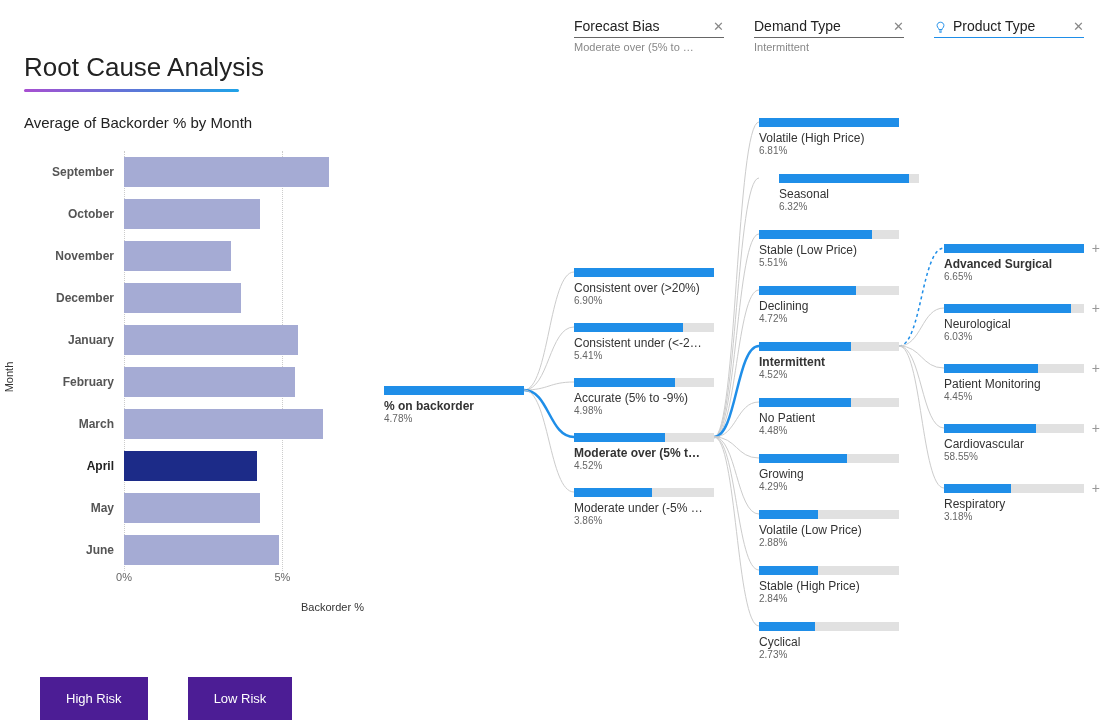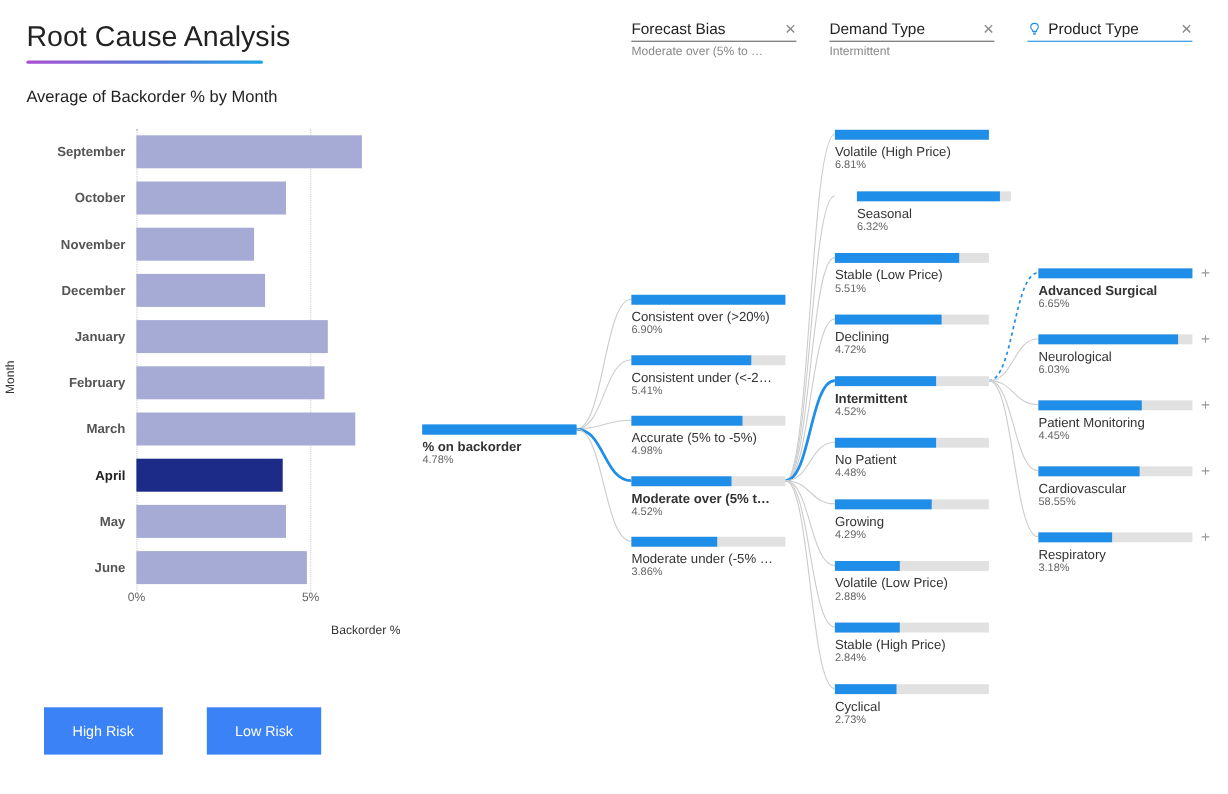--- a/index.html
+++ b/index.html
@@ -19,20 +19,21 @@
     height: 100%;
   }
   .left-panel { width: 340px; flex-shrink: 0; }
   .right-panel { flex: 1; position: relative; }
 
   .title {
     font-size: 26px;
     font-weight: 400;
     color: #222;
     margin-bottom: 6px;
+    margin-top: 34px;
   }
   .title-underline {
     height: 3px;
     background: linear-gradient(90deg, #a84fd1 0%, #4f7ed9 60%, #1fa3e8 100%);
     border-radius: 2px;
     width: 215px;
     margin-bottom: 22px;
   }
 
   .subtitle {
@@ -108,21 +109,21 @@
     border-left: 1px dotted #ccc;
   }
 
   .risk-buttons {
     display: flex;
     gap: 40px;
     margin-top: 26px;
     margin-left: 16px;
   }
   .risk-btn {
-    background: #3b82f6;
+    background: #4c1d95;
     color: #fff;
     border: none;
     padding: 14px 26px;
     font-size: 13px;
     cursor: pointer;
   }
 
   
   .crumb-row {
     display: flex;
@@ -388,21 +389,21 @@
             <div class="node-bar">
               <div class="node-bar-fill" style="width: 78%;"></div>
             </div>
             <div class="node-title">Consistent under (&lt;-2…</div>
             <div class="node-value">5.41%</div>
           </div>
           <div class="node" style="left: 190px; top: 290px;">
             <div class="node-bar">
               <div class="node-bar-fill" style="width: 72%;"></div>
             </div>
-            <div class="node-title">Accurate (5% to -5%)</div>
+            <div class="node-title">Accurate (5% to -9%)</div>
             <div class="node-value">4.98%</div>
           </div>
           <div class="node" style="left: 190px; top: 345px;">
             <div class="node-bar">
               <div class="node-bar-fill" style="width: 65%;"></div>
             </div>
             <div class="node-title bold">Moderate over (5% t…</div>
             <div class="node-value">4.52%</div>
           </div>
           <div class="node" style="left: 190px; top: 400px;">

